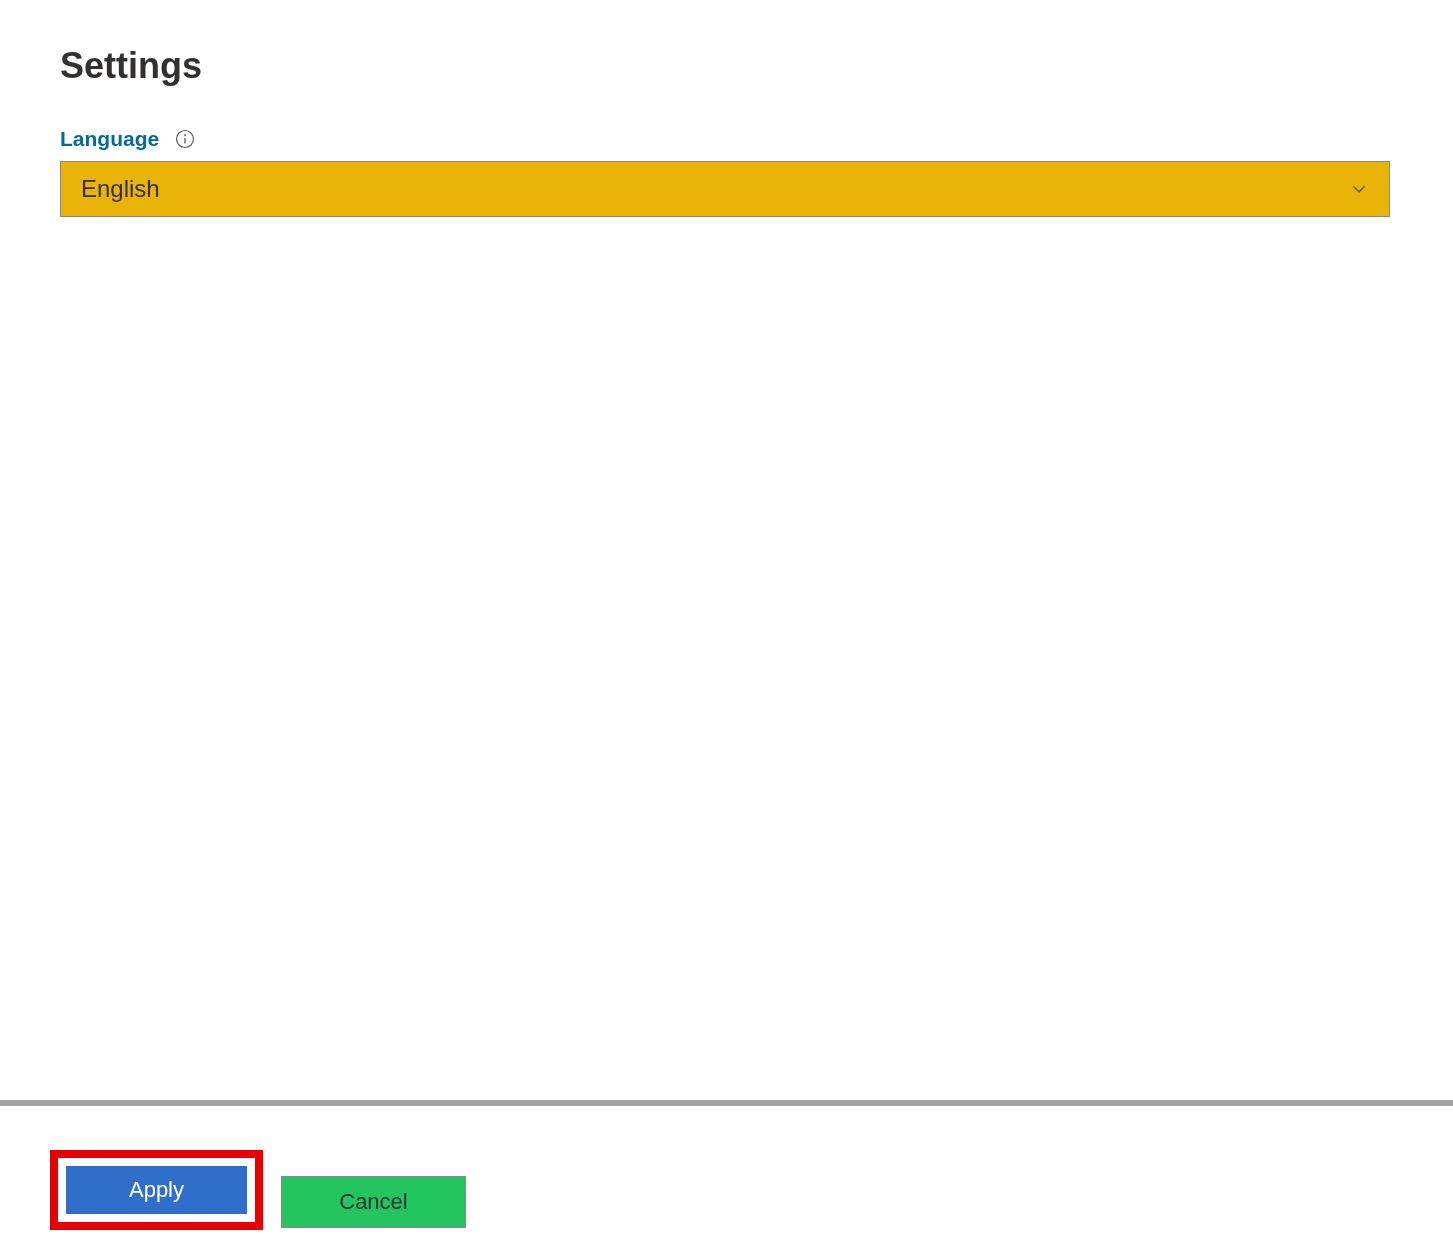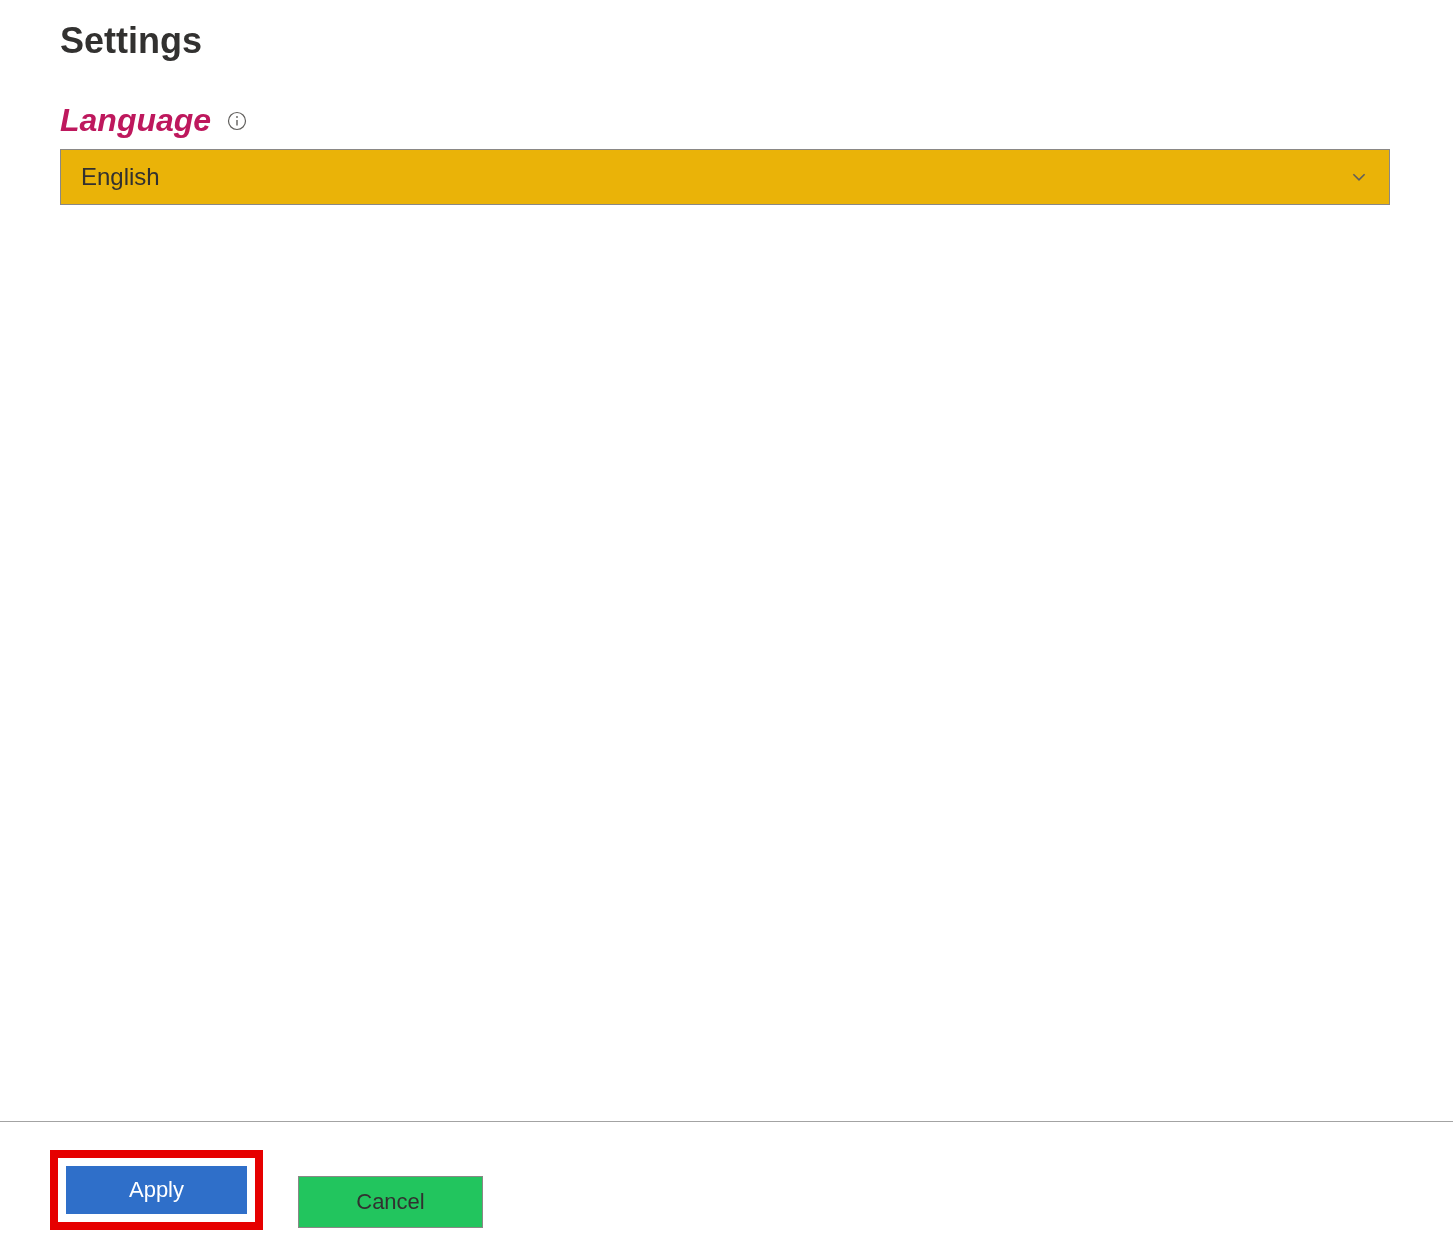--- a/index.html
+++ b/index.html
@@ -10,42 +10,42 @@
     body {
       font-family: "Segoe UI", -apple-system, BlinkMacSystemFont, sans-serif;
       background: #ffffff;
       color: #323130;
       width: 1453px;
       height: 1258px;
       position: relative;
     }
     .content {
       padding: 10px 60px 0 60px;
+      margin-top: 25px;
     }
     .page-title {
       font-size: 36px;
       font-weight: 600;
       color: #323130;
       margin-bottom: 40px;
       margin-top: 10px;
     }
     .field-group {
       margin-bottom: 30px;
     }
     .field-label-row {
       display: flex;
       align-items: center;
       gap: 16px;
       margin-bottom: 10px;
     }
     .field-label {
-      font-size: 32px;
+      font-size: 21px;
       font-weight: 600;
-      color: #be185d;
-      font-style: italic;
+      color: #0369a1;
     }
     .info-icon {
       width: 20px;
       height: 20px;
       display: inline-flex;
       align-items: center;
       justify-content: center;
     }
     .info-icon svg {
       width: 20px;
@@ -77,24 +77,24 @@
     }
     .chevron-icon svg {
       width: 18px;
       height: 18px;
     }
     .footer {
       position: absolute;
       bottom: 0;
       left: 0;
       right: 0;
-      border-top: 1px solid #a3a3a3;
-      padding: 28px 50px 28px 50px;
+      border-top: 6px solid #a3a3a3;
+      padding: 44px 50px 28px 50px;
       display: flex;
-      gap: 35px;
+      gap: 18px;
       align-items: center;
     }
     .highlight-wrap {
       border: 8px solid #e60000;
       padding: 6px;
       display: inline-flex;
     }
     .btn {
       height: 52px;
       min-width: 185px;

